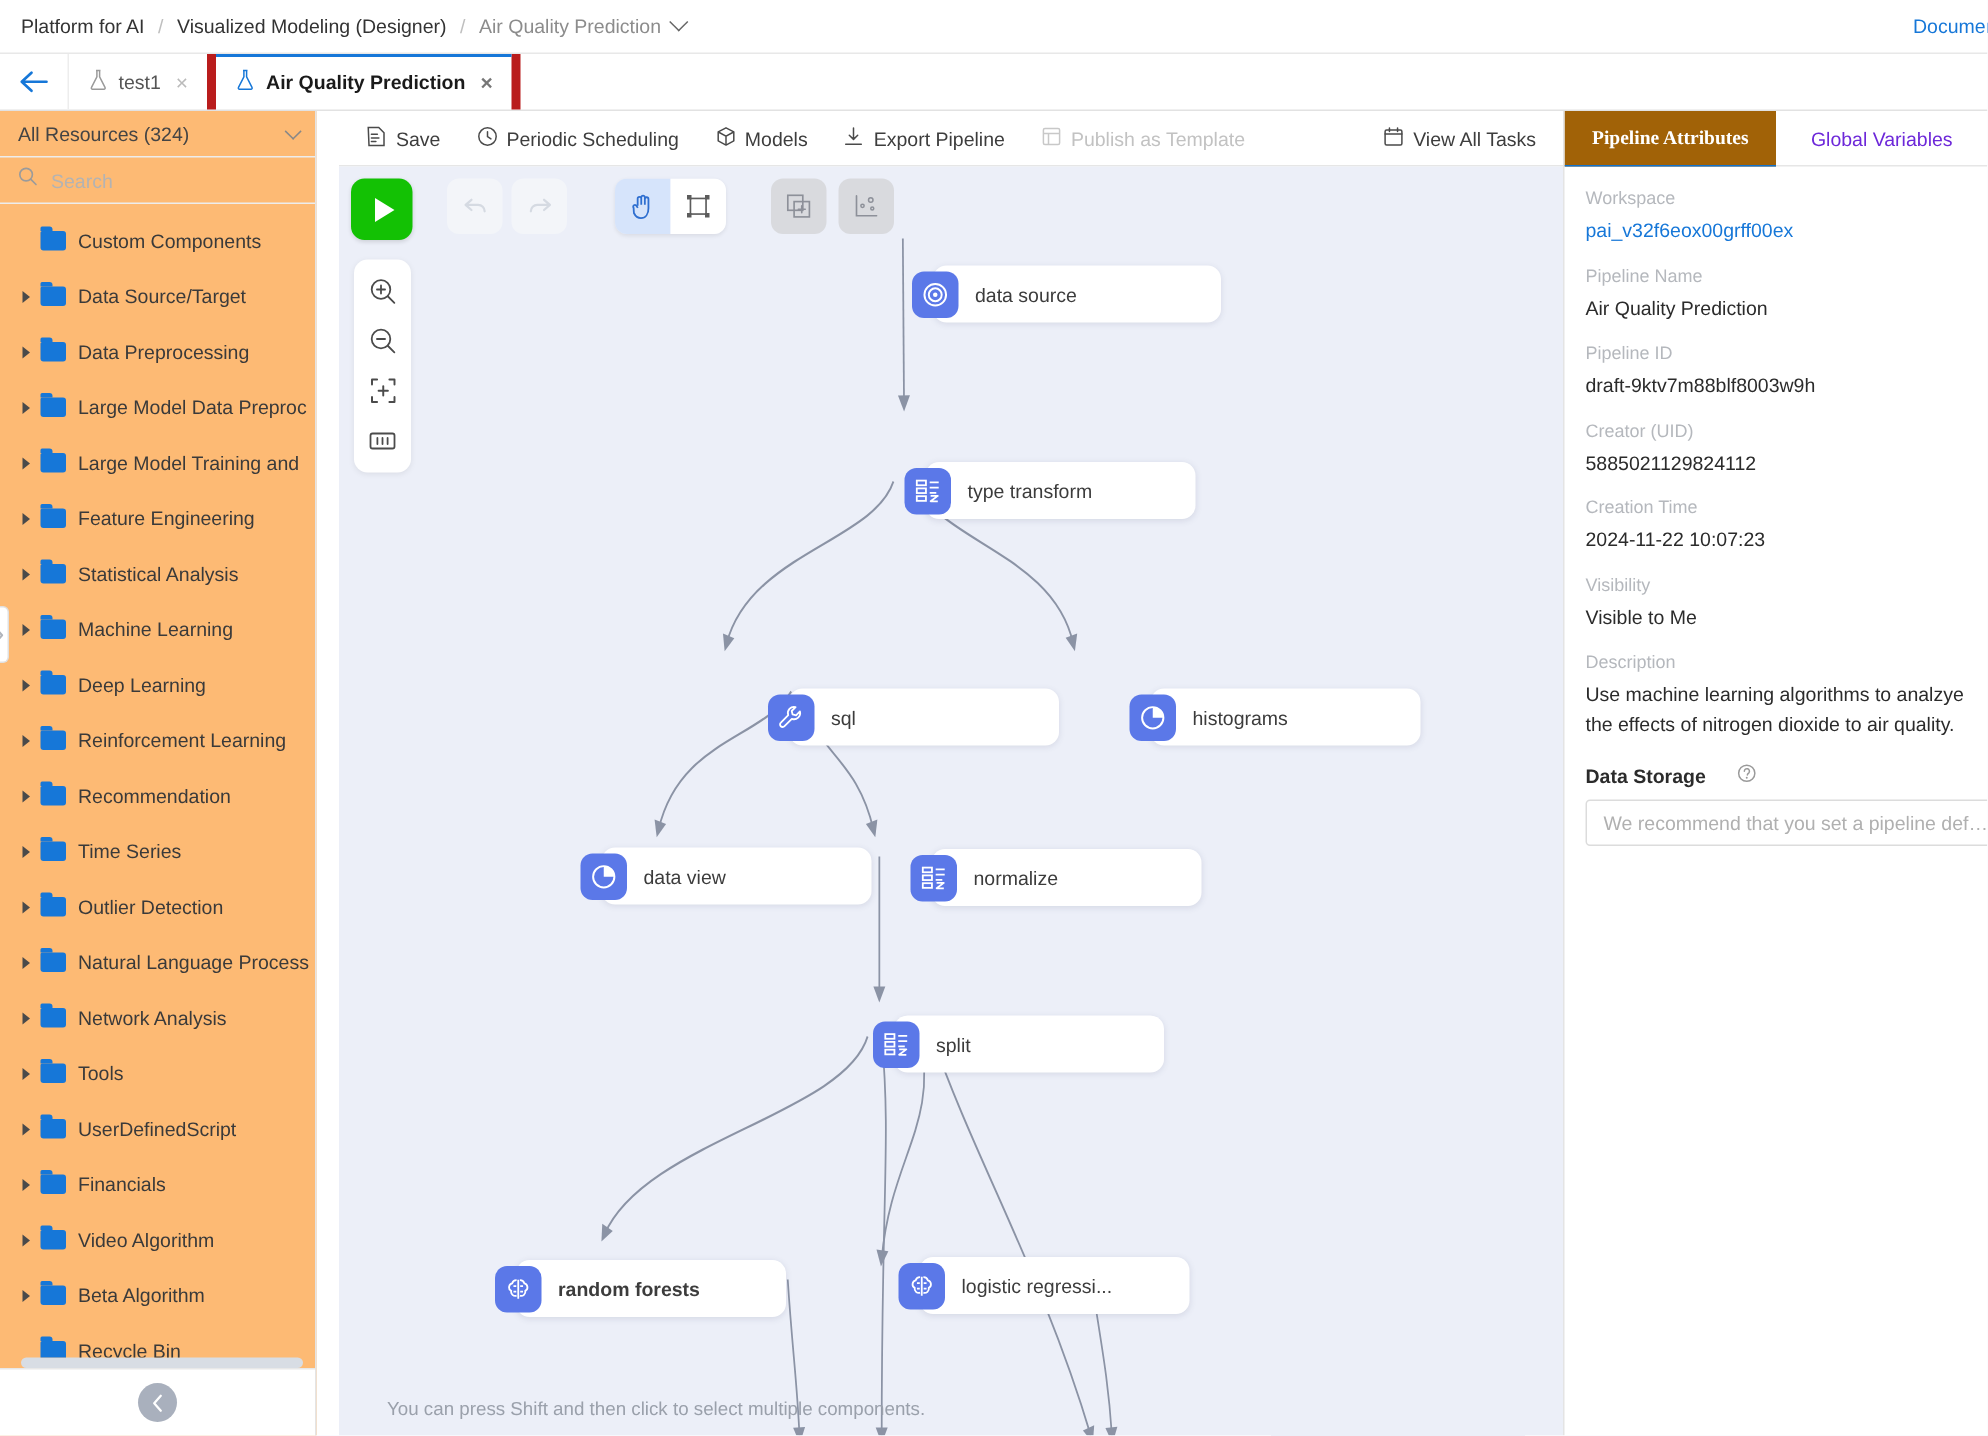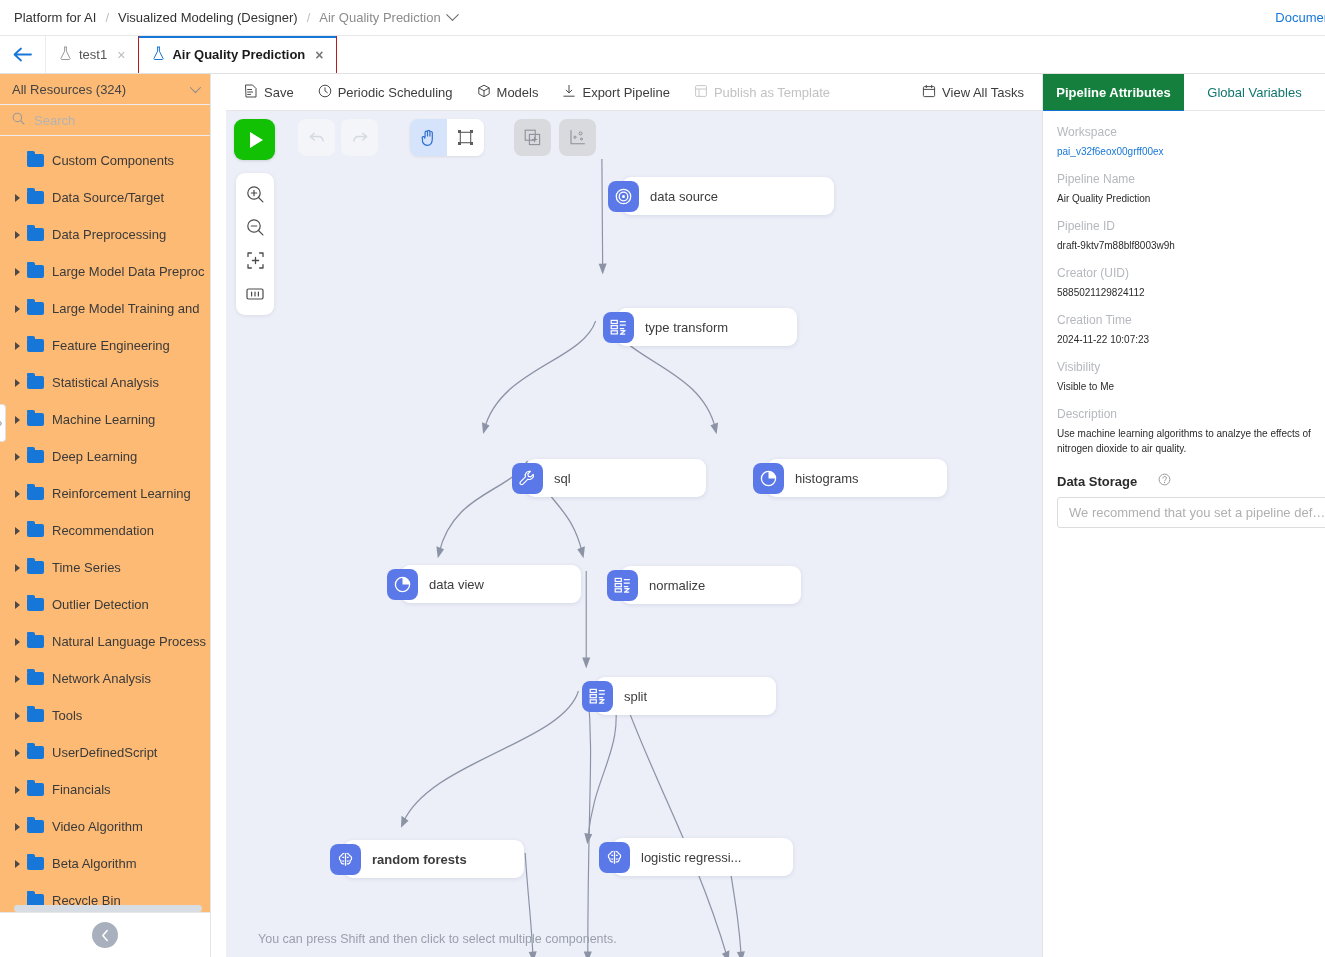--- a/index.html
+++ b/index.html
@@ -41,21 +41,21 @@
     background: #fff;
     border-bottom: 1px solid #e2e2e2;
   }
   #back-button {
     width: 46px; display: flex; align-items: center; justify-content: center;
     border-right: 1px solid #ededed; cursor: pointer;
   }
   .tab {
     display: flex; align-items: center; gap: 7px;
     padding: 0 13px; font-size: 13px; color: #555;
-    border-right: 1px solid #b91c1c;
+    border-right: 6px solid #b91c1c;
     cursor: pointer; position: relative; white-space: nowrap;
   }
   .tab.active { color: #1a1a1a; font-weight: bold; }
   .tab.active::before {
     content: ""; position: absolute; left: 0; right: 0; top: 0;
     height: 2px; background: #1677d8;
   }
   .tab-close { color: #bbb; font-size: 14px; margin-left: 3px; line-height: 1; }
   .tab.active .tab-close { color: #777; }
 
@@ -225,30 +225,30 @@
 
   
   #rpanel {
     width: 283px; flex: 0 0 283px;
     background: #fff; border-left: 1px solid #e4e4e4;
     display: flex; flex-direction: column; overflow: hidden;
   }
   #rtabs { display: flex; height: 37px; flex: 0 0 37px; }
   .rtab {
     flex: 1; display: flex; align-items: center; justify-content: center;
-    font-size: 13px; color: #0f766e; cursor: pointer;
+    font-size: 13px; color: #6d28d9; cursor: pointer;
     border-bottom: 1px solid #e6e6e6; white-space: nowrap;
   }
   .rtab.active {
-    background: #15803d; color: #fff; font-weight: bold; border-bottom-color: #1171cc;
+    background: #a16207; color: #fff; font-weight: bold; border-bottom-color: #1171cc; font-family: Liberation Serif, serif;
   }
   #rbody { padding: 14px 14px 0 14px; overflow: hidden; }
   .fld { margin-bottom: 13px; }
   .fld-label { font-size: 12px; color: #b5b8bd; margin-bottom: 5px; }
-  .fld-value { font-size: 10px; color: #2b2b2b; line-height: 1.5; }
+  .fld-value { font-size: 13px; color: #2b2b2b; line-height: 1.5; }
   .fld-value.link { color: #1677d8; }
   #storage-head {
     font-size: 13px; color: #2b2b2b; font-weight: bold;
     display: flex; align-items: center; gap: 21px; margin: 17px 0 8px 0;
   }
   #storage-input {
     height: 31px; border: 1px solid #dcdcdc; border-radius: 3px;
     display: flex; align-items: center; padding: 0 11px;
     font-size: 13px; color: #b0b0b0; white-space: nowrap; overflow: hidden;
     width: 290px;
@@ -634,21 +634,21 @@
         </div>
         <div class="zbtn">
           <svg width="20" height="16" viewBox="0 0 20 16">
               <rect x="2" y="3" width="16" height="10" rx="1.4" stroke="#4b4b4b" stroke-width="1.2" fill="none"></rect>
               <path d="M6.6 6v4M10 6v4M13.4 6v4" stroke="#4b4b4b" stroke-width="1.2" stroke-linecap="round"></path>
             </svg>
         </div>
       </div>
 
       <div id="node-layer">
-          <div class="node" style="left: 396px; top: 66px; width: 212px;">
+          <div class="node" style="left: 396px; top: 66px; width: 192px;">
             <span class="node-icon">
               <svg width="19" height="19" viewBox="0 0 19 19">
                 <circle cx="9.5" cy="9.5" r="7.2" stroke="#ffffff" stroke-width="1.3" fill="none"></circle>
                 <circle cx="9.5" cy="9.5" r="4.3" stroke="#ffffff" stroke-width="1.3" fill="none"></circle>
                 <circle cx="9.5" cy="9.5" r="1.5" fill="#ffffff"></circle>
               </svg>
             </span>
             <span class="node-label">data source</span>
           </div>
           <div class="node" style="left: 391px; top: 197px; width: 180px;">

